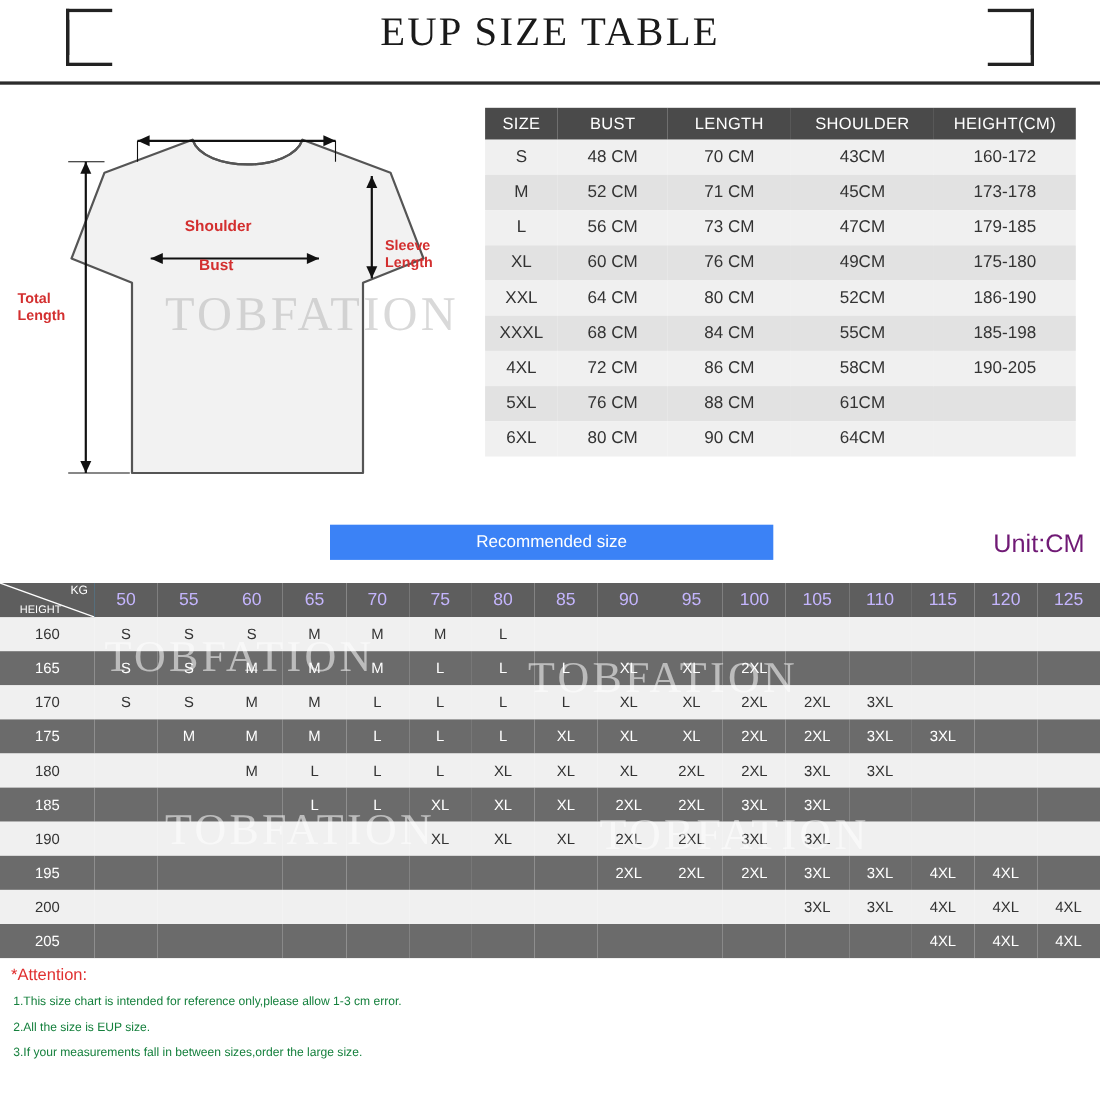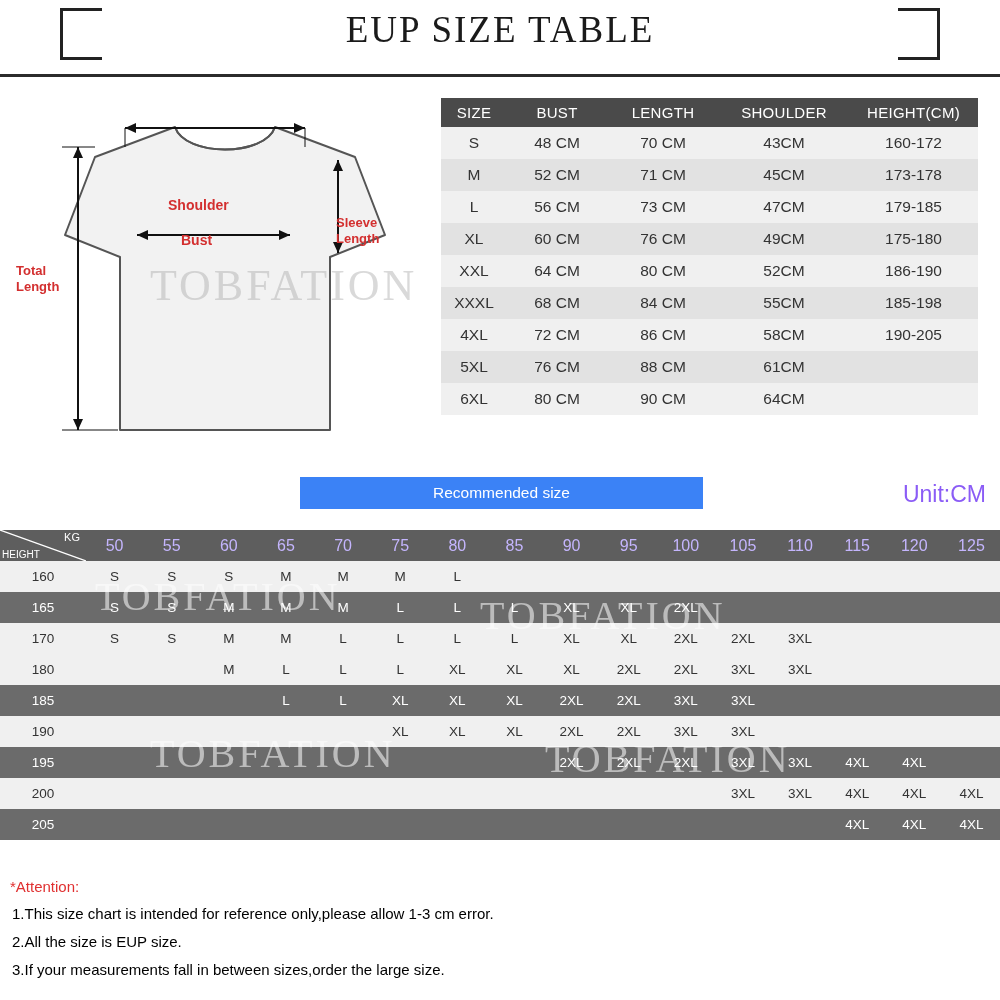--- a/index.html
+++ b/index.html
@@ -63,21 +63,21 @@
   .main-table td.c4 { width: 129px; }
 
   
   .rec-bar {
     position: absolute; left: 300px; top: 477px; width: 403px; height: 32px;
     background: #3b82f6; color: #fff; font-size: 15.5px;
     display: flex; align-items: center; justify-content: center;
   }
   .unit {
     position: absolute; right: 14px; top: 481px;
-    font-size: 23px; color: #8b5cf6;
+    font-size: 23px; color: #701a75;
   }
 
   
   .matrix {
     position: absolute; left: 0; top: 530px; width: 1000px;
     border-collapse: collapse;
     font-size: 13.5px;
     table-layout: fixed;
   }
   .matrix th, .matrix td {
@@ -91,31 +91,31 @@
     background: #5e5e5e; color: #c4b5fd; font-size: 16px;
   }
   .matrix tr.dark td { background: #6b6b6b; color: #fff; }
   .matrix tr.light td { background: #f0f0f0; color: #333; }
   .matrix td.rowhead { font-size: 13.5px; }
   .corner-box {
     position: relative; width: 86px; height: 31px; overflow: hidden;
     background: #5e5e5e;
   }
   .corner-box .kg { position: absolute; right: 6px; top: 1px; color: #fff; font-size: 11px; }
-  .corner-box .ht { position: absolute; left: 2px; bottom: 1px; color: #fff; font-size: 10px; }
+  .corner-box .ht { position: absolute; left: 18px; bottom: 1px; color: #fff; font-size: 10px; }
   .corner-box .slash {
     position: absolute; left: 0; top: 0; width: 100%; height: 100%;
   }
 
   
   .attention {
     position: absolute; left: 10px; top: 878px; font-size: 15px; color: #e03030;
   }
   .notes { position: absolute; left: 12px; top: 905px; width: 980px; }
-  .notes div { font-size: 15px; color: #000000; margin-bottom: 11px; }
+  .notes div { font-size: 11px; color: #15803d; margin-bottom: 11px; }
 
   
   .wm {
     position: absolute; color: rgba(255,255,255,0.55);
     font-size: 40px; letter-spacing: 3px; font-family: "Liberation Serif", serif;
     pointer-events: none; white-space: nowrap;
   }
   .wm.grey { color: rgba(170,170,170,0.45); }
 </style>
 </head>
@@ -153,21 +153,21 @@
       <polygon points="338,168 333,157 343,157" fill="#111"></polygon>
 
       <line x1="78" y1="62" x2="78" y2="345" stroke="#111" stroke-width="2"></line>
       <polygon points="78,62 73,73 83,73" fill="#111"></polygon>
       <polygon points="78,345 73,334 83,334" fill="#111"></polygon>
       <line x1="62" y1="62" x2="95" y2="62" stroke="#111" stroke-width="1"></line>
       <line x1="62" y1="345" x2="118" y2="345" stroke="#111" stroke-width="1"></line>
     </svg>
     <div style="position:absolute;left:168px;top:112px;color:#d32f2f;font-size:14px;font-weight:bold;">Shoulder</div>
     <div style="position:absolute;left:181px;top:147px;color:#d32f2f;font-size:14px;font-weight:bold;">Bust</div>
-    <div style="position:absolute;left:336px;top:130px;color:#d32f2f;font-size:13px;font-weight:bold;line-height:16px;">
+    <div style="position:absolute;left:350px;top:130px;color:#d32f2f;font-size:13px;font-weight:bold;line-height:16px;">
       <span>Sleeve</span><br>
       <span>Length</span>
     </div>
     <div style="position:absolute;left:16px;top:178px;color:#d32f2f;font-size:13px;font-weight:bold;line-height:16px;">
       <span>Total</span><br>
       <span>Length</span>
     </div>
     <div class="wm grey" style="left:150px;top:175px;font-size:44px;">TOBFATION</div>
   </div>
 
@@ -334,20 +334,39 @@
           <td>L</td>
           <td>XL</td>
           <td>XL</td>
           <td>2XL</td>
           <td>2XL</td>
           <td>3XL</td>
           <td></td>
           <td></td>
           <td></td>
         </tr>
+        <tr class="dark">
+          <td class="rowhead">175</td>
+          <td></td>
+          <td>M</td>
+          <td>M</td>
+          <td>M</td>
+          <td>L</td>
+          <td>L</td>
+          <td>L</td>
+          <td>XL</td>
+          <td>XL</td>
+          <td>XL</td>
+          <td>2XL</td>
+          <td>2XL</td>
+          <td>3XL</td>
+          <td>3XL</td>
+          <td></td>
+          <td></td>
+        </tr>
         <tr class="light">
           <td class="rowhead">180</td>
           <td></td>
           <td></td>
           <td>M</td>
           <td>L</td>
           <td>L</td>
           <td>L</td>
           <td>XL</td>
           <td>XL</td>

